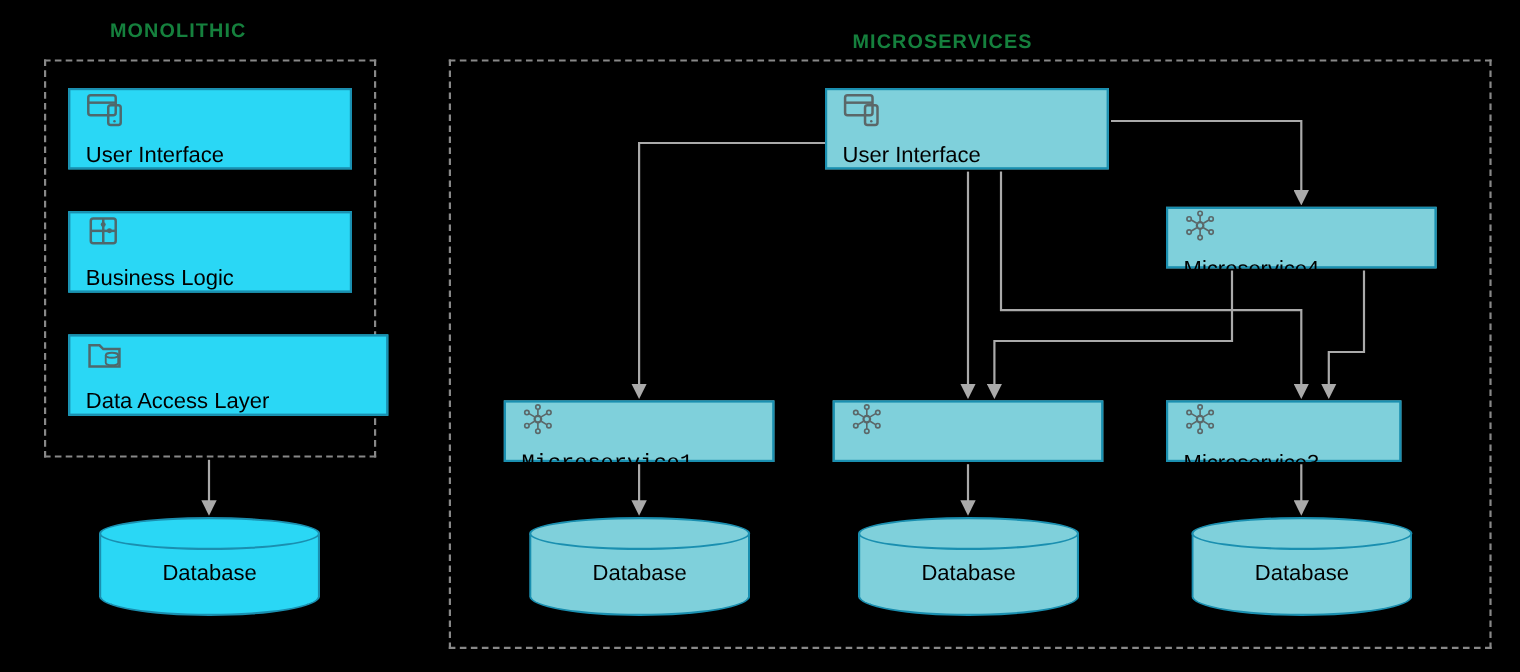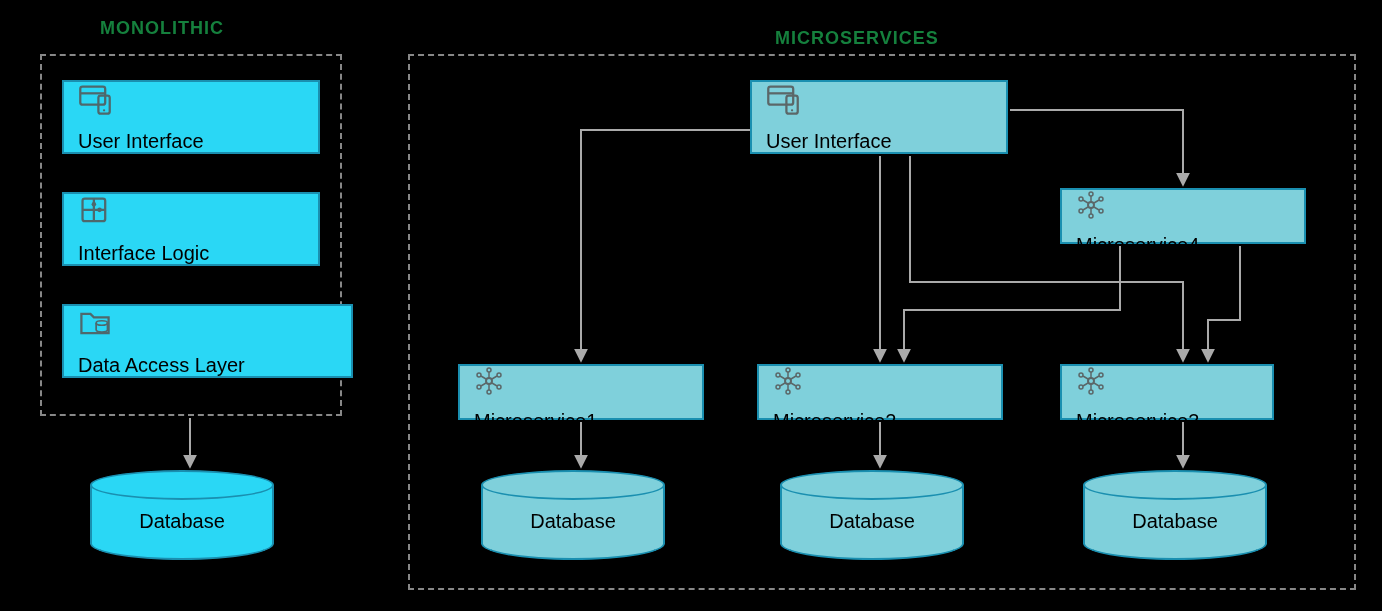--- a/index.html
+++ b/index.html
@@ -39,21 +39,21 @@
     flex: 1 1 auto;
     text-align: center;
     font-size: 20px;
     line-height: 1.15;
     font-weight: 500;
   }
   .layer-box .label.small { font-size: 20px; }
   
   .db {
     position: absolute;
-    width: 184px;
+    width: 201px;
     height: 90px;
   }
   .db.bright .body { background: #2ad7f5; border-color:#1a8fb0; }
   .db.bright .top  { background: #2ad7f5; border-color:#1a8fb0; }
   .db.muted  .body { background: #7fd0db; border-color:#1a8fb0; }
   .db.muted  .top  { background: #7fd0db; border-color:#1a8fb0; }
   .db .body {
     position: absolute;
     top: 15px; left: 0; right: 0; bottom: 0;
     border: 2px solid;
@@ -134,21 +134,21 @@
     </span>
   <span class="label">User Interface</span>
 </div>
 
 <div class="layer-box bright" style="left:62px; top:192px; width:258px; height:74px;">
   <span class="icon">
       <svg class="icon-svg" width="34" height="34" viewBox="0 0 30 30">
         <use href="#ic-puzzle"></use>
       </svg>
     </span>
-  <span class="label">Interface Logic</span>
+  <span class="label">Business Logic</span>
 </div>
 
 <div class="layer-box bright" style="left:62px; top:304px; width:291px; height:74px;">
   <span class="icon">
       <svg class="icon-svg" width="34" height="34" viewBox="0 0 30 30">
         <use href="#ic-folder-db"></use>
       </svg>
     </span>
   <span class="label">Data Access Layer</span>
 </div>
@@ -174,36 +174,35 @@
 
 <div class="layer-box muted" style="left:1060px; top:188px; width:246px; height:56px;">
   <span class="icon">
       <svg class="icon-svg" width="30" height="30" viewBox="0 0 30 30">
         <use href="#ic-service"></use>
       </svg>
     </span>
   <span class="label small">Microservice4</span>
 </div>
 
-<div class="layer-box muted" style="left:458px; top:364px; width:246px; height:56px;">
+<div class="layer-box muted" style="left:458px; top:364px; width:246px; height:56px;font-family:Liberation Mono, monospace;">
   <span class="icon">
       <svg class="icon-svg" width="30" height="30" viewBox="0 0 30 30">
         <use href="#ic-service"></use>
       </svg>
     </span>
   <span class="label small">Microservice1</span>
 </div>
 
 <div class="layer-box muted" style="left:757px; top:364px; width:246px; height:56px;">
   <span class="icon">
       <svg class="icon-svg" width="30" height="30" viewBox="0 0 30 30">
         <use href="#ic-service"></use>
       </svg>
     </span>
-  <span class="label small">Microservice2</span>
 </div>
 
 <div class="layer-box muted" style="left:1060px; top:364px; width:214px; height:56px;">
   <span class="icon">
       <svg class="icon-svg" width="30" height="30" viewBox="0 0 30 30">
         <use href="#ic-service"></use>
       </svg>
     </span>
   <span class="label small">Microservice3</span>
 </div>

